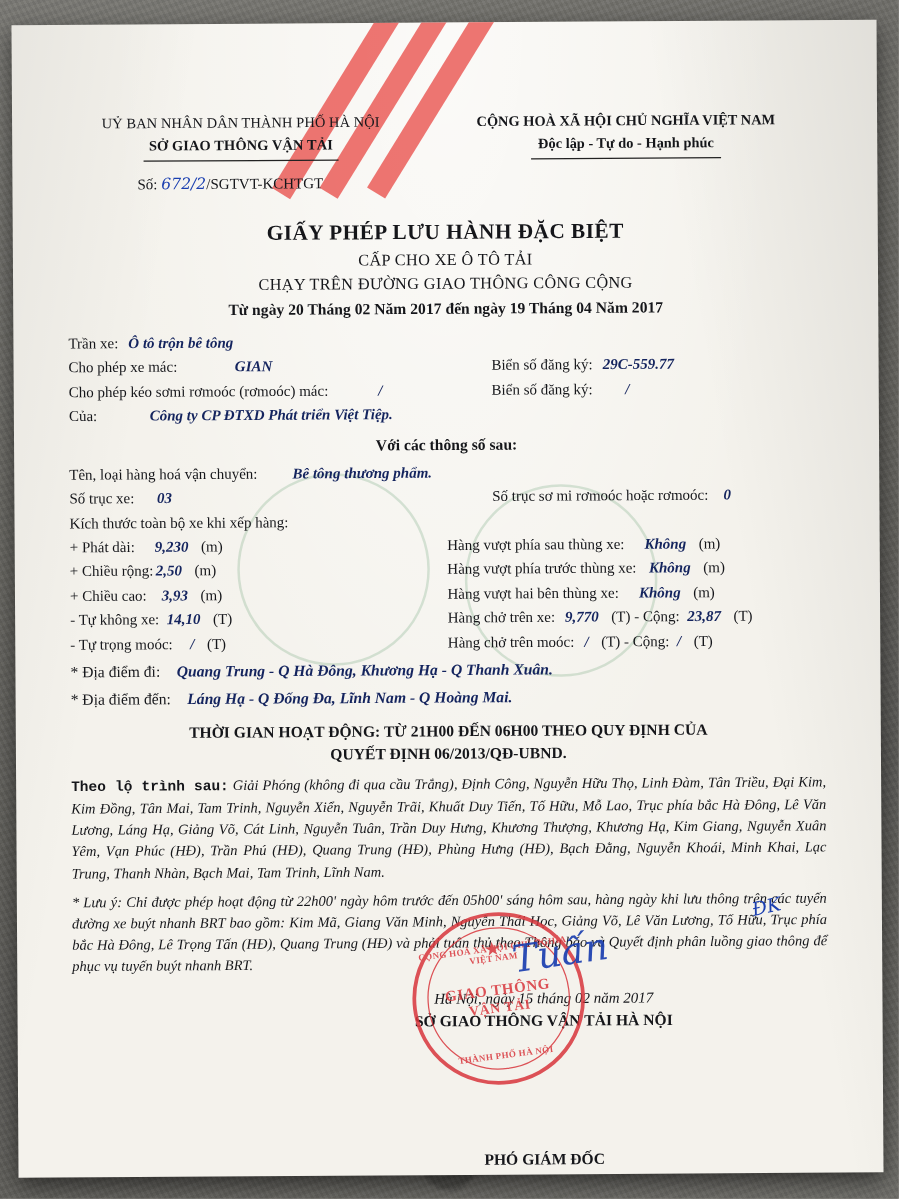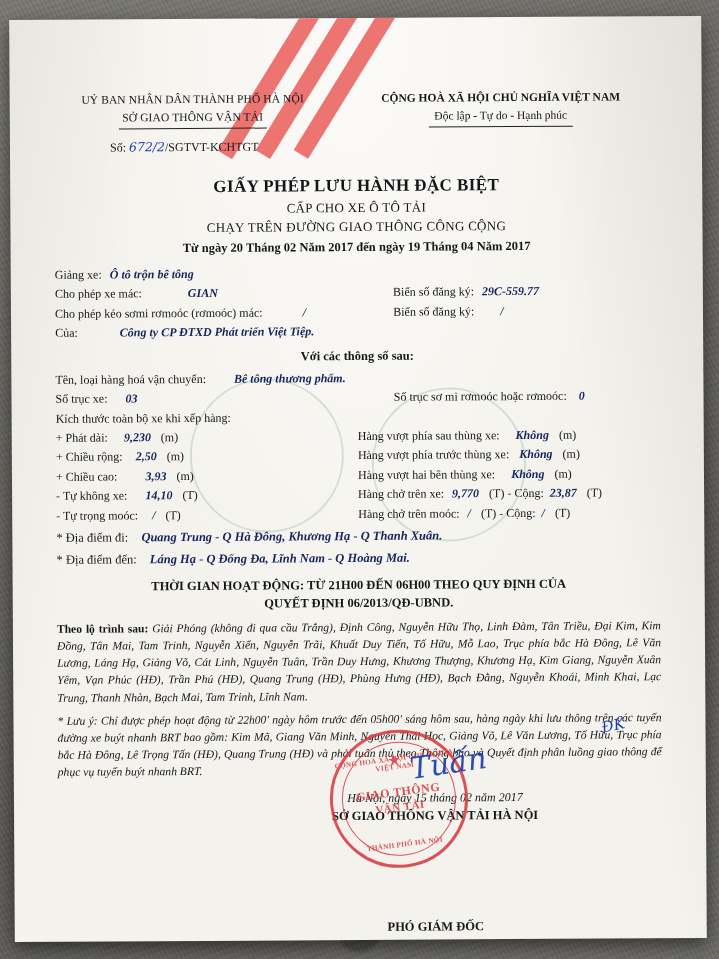--- a/index.html
+++ b/index.html
@@ -60,21 +60,21 @@
   .wm1{width:150px;height:150px;left:178px;top:360px;}
   .wm2{width:150px;height:150px;left:360px;top:370px;}
   .doc{
     position:absolute;left:0;top:0;width:100%;height:100%;
     padding:72px 44px 0 44px;box-sizing:border-box;
     color:#15161a;
   }
   .hdr{display:flex;justify-content:space-between;align-items:flex-start;}
   .hdr-left{width:46%;text-align:center;font-size:11.5px;line-height:1.55;letter-spacing:.1px;}
   .hdr-right{width:52%;text-align:center;font-size:11.5px;line-height:1.55;}
-  .hdr-left .l2,.hdr-right .l2{font-weight:normal;text-align:center;}
+  .hdr-left .l2,.hdr-right .l2{font-weight:bold;text-align:center;}
   .hdr-left .l2{border-bottom:1px solid #222;display:inline-block;padding:0 4px 1px 4px;}
   .hdr-right .l1{font-weight:bold;}
   .hdr-right .l2{display:inline-block;border-bottom:1px solid #222;padding:0 6px 1px 6px;}
   .sohieu{margin:10px 0 0 56px;font-size:12px;}
   .sohieu .hand{
     font-family:"DejaVu Serif", serif;font-style:italic;
     color:#1b3fb0;font-size:12.5px;
   }
   .title-block{text-align:center;margin-top:22px;}
   .t1{font-size:17px;font-weight:bold;letter-spacing:.4px;}
@@ -96,21 +96,21 @@
   .dim-row{display:flex;align-items:baseline;}
   .dim-l{width:50%;display:flex;align-items:baseline;}
   .dim-r{width:50%;display:flex;align-items:baseline;}
   .unit{margin-left:10px;}
   .star-line{font-size:12.5px;margin-top:2px;}
   .time-block{text-align:center;font-weight:bold;font-size:12.5px;margin-top:7px;line-height:1.45;}
   .route{
     margin-top:7px;font-size:11.6px;line-height:1.48;text-align:justify;
     font-style:italic;
   }
-  .route b{font-style:normal;}
+  .route b{font-style:normal;font-family:Liberation Mono, monospace;}
   .note{
     margin-top:6px;font-size:11.6px;line-height:1.48;text-align:justify;
     font-style:italic;
   }
   .sign-block{margin-top:12px;text-align:center;}
   .sign-date{font-size:12px;font-style:italic;padding-left:150px;text-align:center;}
   .sign-org{font-size:12.5px;font-weight:bold;padding-left:150px;text-align:center;margin-top:3px;}
   .sign-role{font-size:12.5px;font-weight:bold;padding-left:150px;text-align:center;margin-top:96px;}
   .sign-name{
     padding-left:150px;text-align:center;margin-top:4px;
@@ -189,21 +189,21 @@
     <div class="title-block">
       <div class="t1">GIẤY PHÉP LƯU HÀNH ĐẶC BIỆT</div>
       <div class="t2">CẤP CHO XE Ô TÔ TẢI</div>
       <div class="t3">CHẠY TRÊN ĐƯỜNG GIAO THÔNG CÔNG CỘNG</div>
       <div class="t4">Từ ngày 20 Tháng 02 Năm 2017 đến ngày 19 Tháng 04 Năm 2017</div>
     </div>
 
     <div class="rows">
 
       <div class="row">
-        <span class="lbl">Giảng xe:</span>
+        <span class="lbl">Trần xe:</span>
         <span class="val ink">Ô tô trộn bê tông</span>
       </div>
 
       <div class="row-2col">
         <div class="c-left">
           <span class="lbl">Cho phép xe mác:</span>
           <span class="val ink" style="margin-left:46px">GIAN</span>
         </div>
         <div class="c-right">
           <span class="lbl">Biển số đăng ký:</span>
@@ -258,47 +258,47 @@
         <div class="dim-r">
           <span class="lbl">Hàng vượt phía sau thùng xe:</span>
           <span class="val ink" style="margin-left:16px">Không</span>
           <span class="unit">(m)</span>
         </div>
       </div>
 
       <div class="dim-row">
         <div class="dim-l">
           <span class="lbl">+ Chiều rộng:</span>
-          <span class="val ink" style="margin-left:13px">2,50</span>
+          <span class="val ink" style="margin-left:2px">2,50</span>
           <span class="unit">(m)</span>
         </div>
         <div class="dim-r">
           <span class="lbl">Hàng vượt phía trước thùng xe:</span>
           <span class="val ink" style="margin-left:10px">Không</span>
           <span class="unit">(m)</span>
         </div>
       </div>
 
       <div class="dim-row">
         <div class="dim-l">
           <span class="lbl">+ Chiều cao:</span>
-          <span class="val ink" style="margin-left:28px">3,93</span>
+          <span class="val ink" style="margin-left:12px">3,93</span>
           <span class="unit">(m)</span>
         </div>
         <div class="dim-r">
           <span class="lbl">Hàng vượt hai bên thùng xe:</span>
           <span class="val ink" style="margin-left:16px">Không</span>
           <span class="unit">(m)</span>
         </div>
       </div>
 
       <div class="dim-row">
         <div class="dim-l">
           <span class="lbl">- Tự không xe:</span>
-          <span class="val ink" style="margin-left:18px">14,10</span>
+          <span class="val ink" style="margin-left:6px">14,10</span>
           <span class="unit">(T)</span>
         </div>
         <div class="dim-r">
           <span class="lbl">Hàng chở trên xe:</span>
           <span class="val ink" style="margin-left:8px">9,770</span>
           <span class="unit">(T) - Cộng:</span>
           <span class="val ink" style="margin-left:6px">23,87</span>
           <span class="unit">(T)</span>
         </div>
       </div>

